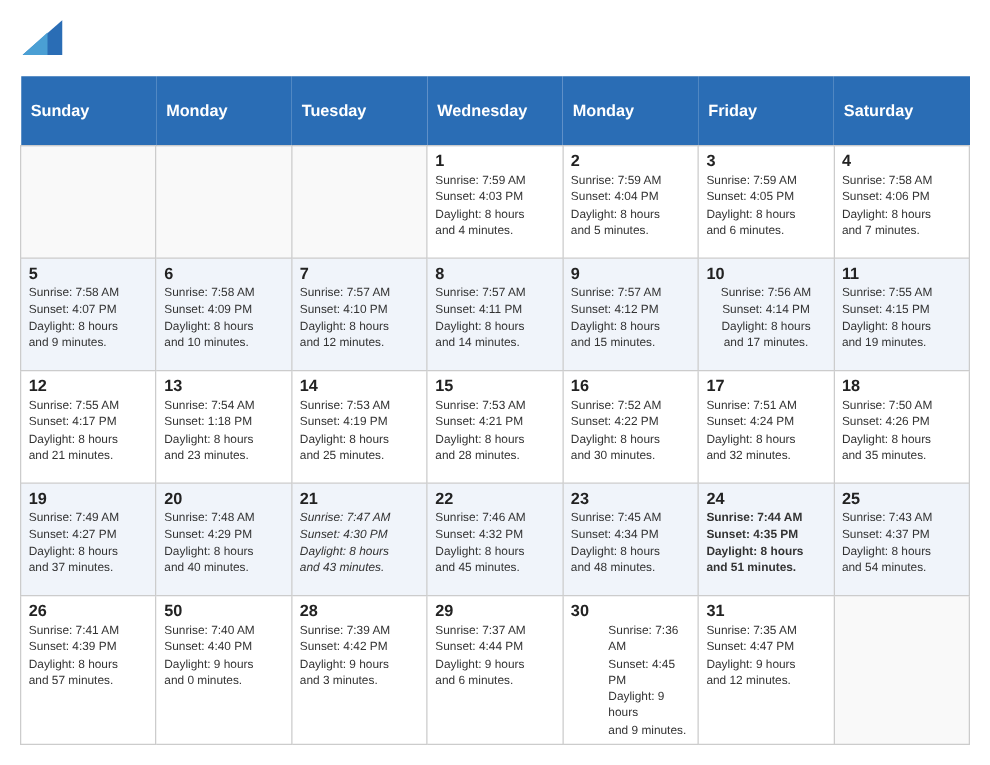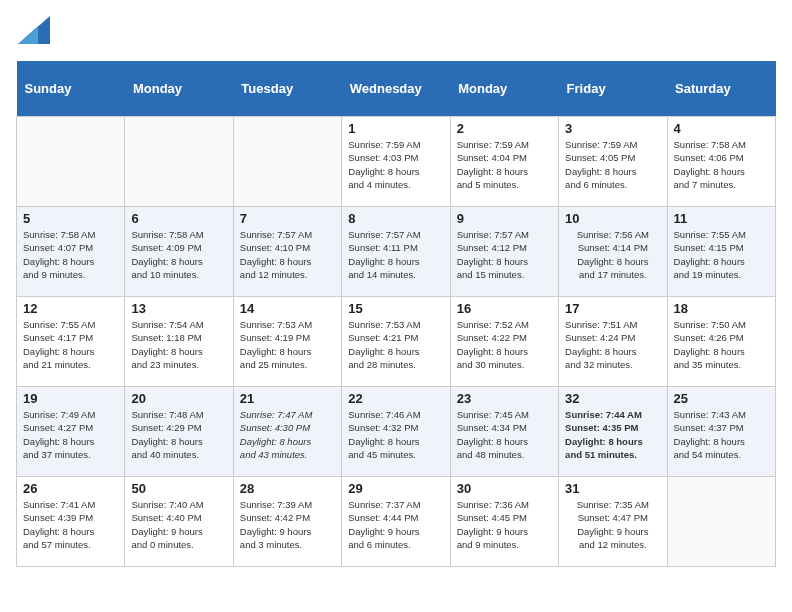--- a/index.html
+++ b/index.html
@@ -288,21 +288,21 @@
 and 45 minutes.</div>
         </td>
         <td class="day-cell">
           <span class="day-num">23</span>
           <div class="day-info" style="white-space: pre-line;">Sunrise: 7:45 AM
 Sunset: 4:34 PM
 Daylight: 8 hours
 and 48 minutes.</div>
         </td>
         <td class="day-cell">
-          <span class="day-num">32</span>
+          <span class="day-num">24</span>
           <div class="day-info" style="white-space: pre-line; font-weight: bold;">Sunrise: 7:44 AM
 Sunset: 4:35 PM
 Daylight: 8 hours
 and 51 minutes.</div>
         </td>
         <td class="day-cell">
           <span class="day-num">25</span>
           <div class="day-info" style="white-space: pre-line;">Sunrise: 7:43 AM
 Sunset: 4:37 PM
 Daylight: 8 hours
@@ -333,28 +333,28 @@
         </td>
         <td class="day-cell">
           <span class="day-num">29</span>
           <div class="day-info" style="white-space: pre-line;">Sunrise: 7:37 AM
 Sunset: 4:44 PM
 Daylight: 9 hours
 and 6 minutes.</div>
         </td>
         <td class="day-cell">
           <span class="day-num">30</span>
-          <div class="day-info" style="white-space: pre-line;">Sunrise: 7:36 AM
+          <div class="day-info" style="white-space: pre-line; margin-left: 30px;">Sunrise: 7:36 AM
 Sunset: 4:45 PM
 Daylight: 9 hours
 and 9 minutes.</div>
         </td>
         <td class="day-cell">
           <span class="day-num">31</span>
-          <div class="day-info" style="white-space: pre-line; text-align: center;">Sunrise: 7:35 AM
+          <div class="day-info" style="white-space: pre-line;">Sunrise: 7:35 AM
 Sunset: 4:47 PM
 Daylight: 9 hours
 and 12 minutes.</div>
         </td>
         <td class="day-cell empty"></td>
       </tr>
     </tbody>
 </table>
 
 </body></html>

